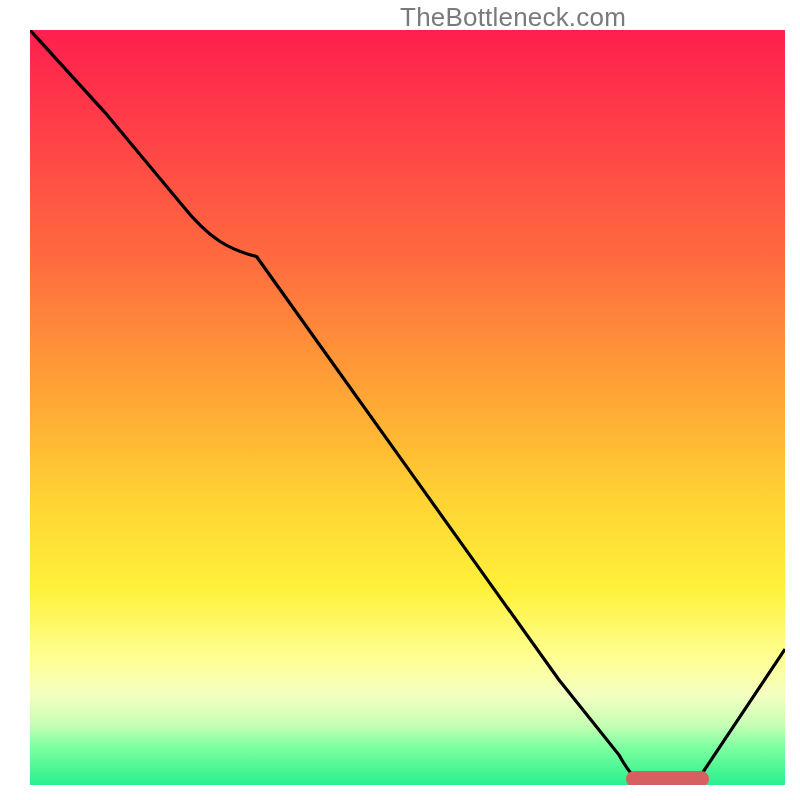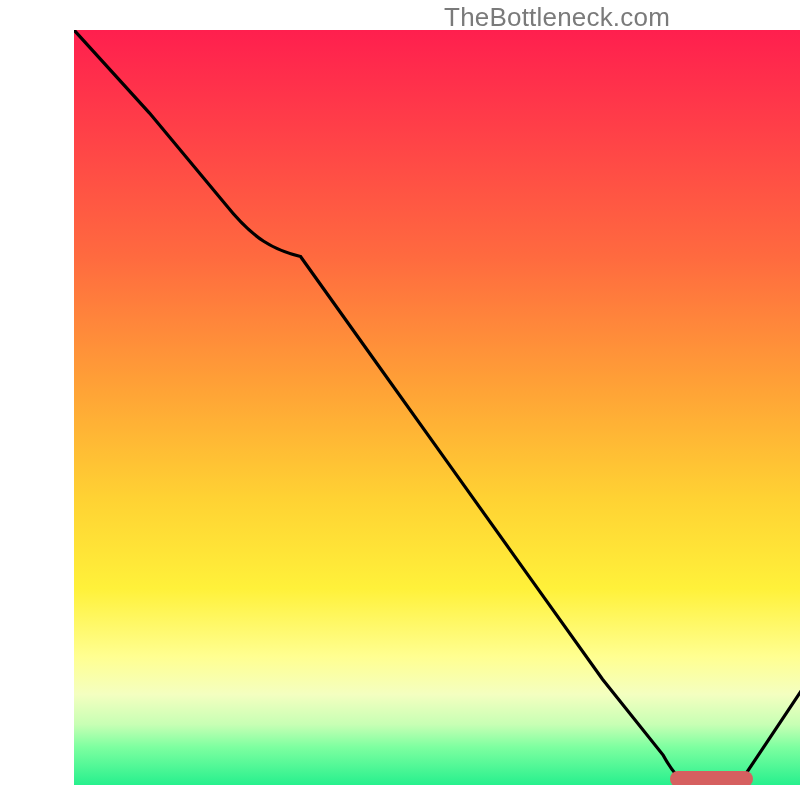--- a/index.html
+++ b/index.html
@@ -8,21 +8,20 @@
     width: 800px;
     height: 800px;
     overflow: hidden;
     font-family: Arial, Helvetica, sans-serif;
     background: #ffffff;
   }
   .chart-container {
     position: relative;
     width: 636px;
     height: 800px;
-    margin-left: 44px;
   }
   .watermark {
     position: absolute;
     top: 2px;
     right: 10px;
     font-size: 26px;
     color: #7a7a7a;
     z-index: 10;
     font-weight: 500;
     letter-spacing: 0.2px;

